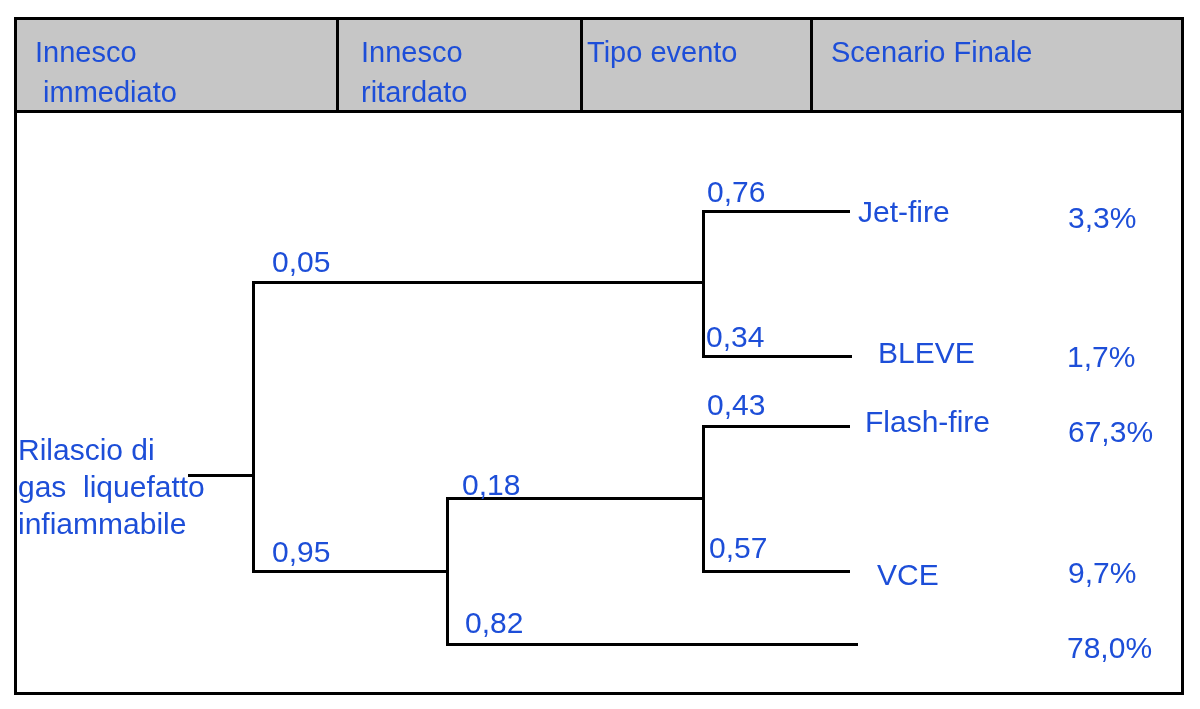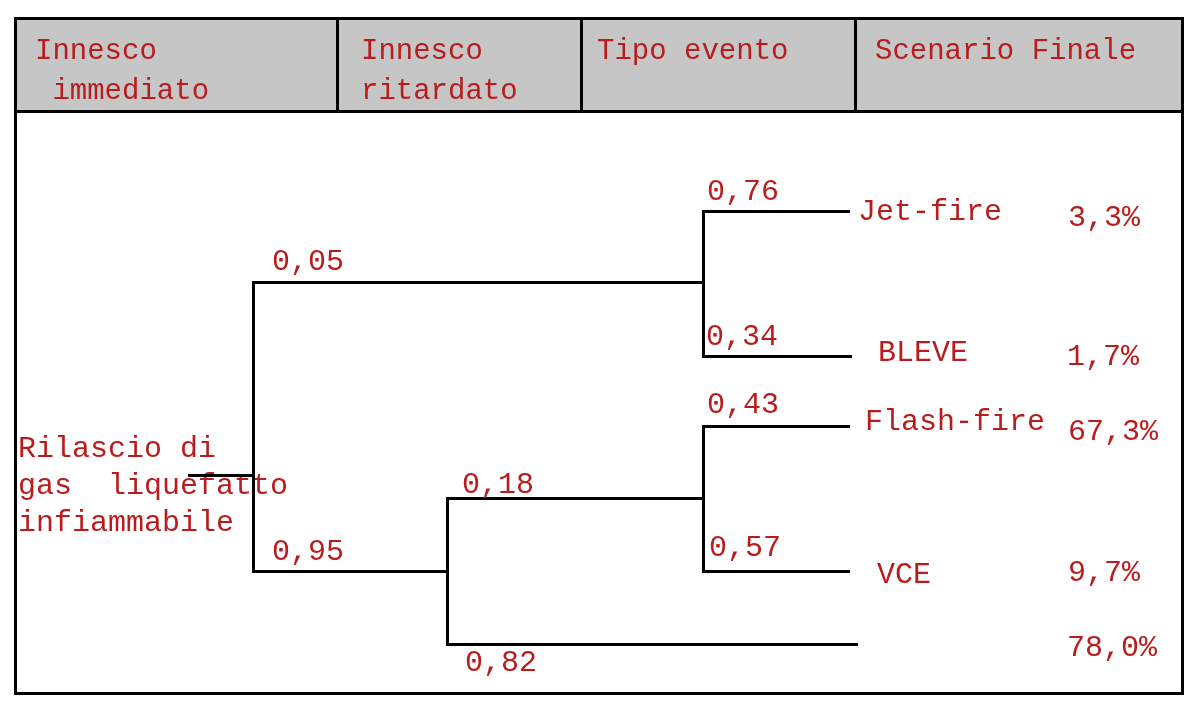--- a/index.html
+++ b/index.html
@@ -1,22 +1,22 @@
 <!DOCTYPE html>
 <html><head>
 <meta charset="utf-8">
 <style>
   html, body { margin: 0; padding: 0; background: #ffffff; }
   .canvas {
     position: relative;
     width: 1200px;
     height: 709px;
     background: #ffffff;
-    font-family: Liberation Mono, monospace;
-    color: #b91c1c;
+    font-family: Liberation Sans, sans-serif;
+    color: #1d4ed8;
     overflow: hidden;
   }
   .outer-box {
     position: absolute;
     left: 14px; top: 17px;
     width: 1170px; height: 678px;
     border: 3px solid #000;
     box-sizing: border-box;
     background: #ffffff;
   }
@@ -32,21 +32,21 @@
   .hcell {
     box-sizing: border-box;
     border-right: 3px solid #000;
     padding: 12px 0 0 18px;
     font-size: 29px;
     line-height: 40px;
     white-space: pre;
   }
   .hcell.c1 { width: 322px; }
   .hcell.c2 { width: 244px; padding-left: 22px; }
-  .hcell.c3 { width: 274px; padding-left: 14px; }
+  .hcell.c3 { width: 230px; padding-left: 4px; }
   .hcell.c4 { flex: 1; border-right: none; }
   .line { position: absolute; background: #000; }
   .hl { height: 3px; }
   .vl { width: 3px; }
   .prob { position: absolute; font-size: 30px; line-height: 30px; white-space: pre; }
   .outcome { position: absolute; font-size: 30px; line-height: 38px; white-space: pre; }
   .pct { position: absolute; font-size: 30px; line-height: 30px; white-space: pre; }
   .root-label { position: absolute; left: 18px; top: 431px; font-size: 30px; line-height: 37px; white-space: pre; }
 </style>
 </head>
@@ -80,21 +80,21 @@
   <div class="line hl" style="left:702px; top:570px; width:148px;"></div>
 
   <div class="line vl" style="left:252px; top:281px; height:292px;"></div>
   <div class="line vl" style="left:702px; top:210px; height:148px;"></div>
   <div class="line vl" style="left:446px; top:497px; height:149px;"></div>
   <div class="line vl" style="left:702px; top:425px; height:148px;"></div>
 
   <div class="prob" style="left:272px; top:247px;">0,05</div>
   <div class="prob" style="left:272px; top:537px;">0,95</div>
   <div class="prob" style="left:462px; top:470px;">0,18</div>
-  <div class="prob" style="left:465px; top:608px;margin-top:40px;">0,82</div>
+  <div class="prob" style="left:465px; top:608px;">0,82</div>
   <div class="prob" style="left:707px; top:177px;">0,76</div>
   <div class="prob" style="left:706px; top:322px;">0,34</div>
   <div class="prob" style="left:707px; top:390px;">0,43</div>
   <div class="prob" style="left:709px; top:533px;">0,57</div>
 
   <div class="outcome" style="left:858px; top:193px;">Jet-fire</div>
   <div class="outcome" style="left:878px; top:334px;">BLEVE</div>
   <div class="outcome" style="left:865px; top:403px;">Flash-fire</div>
   <div class="outcome" style="left:877px; top:556px;">VCE</div>
 

